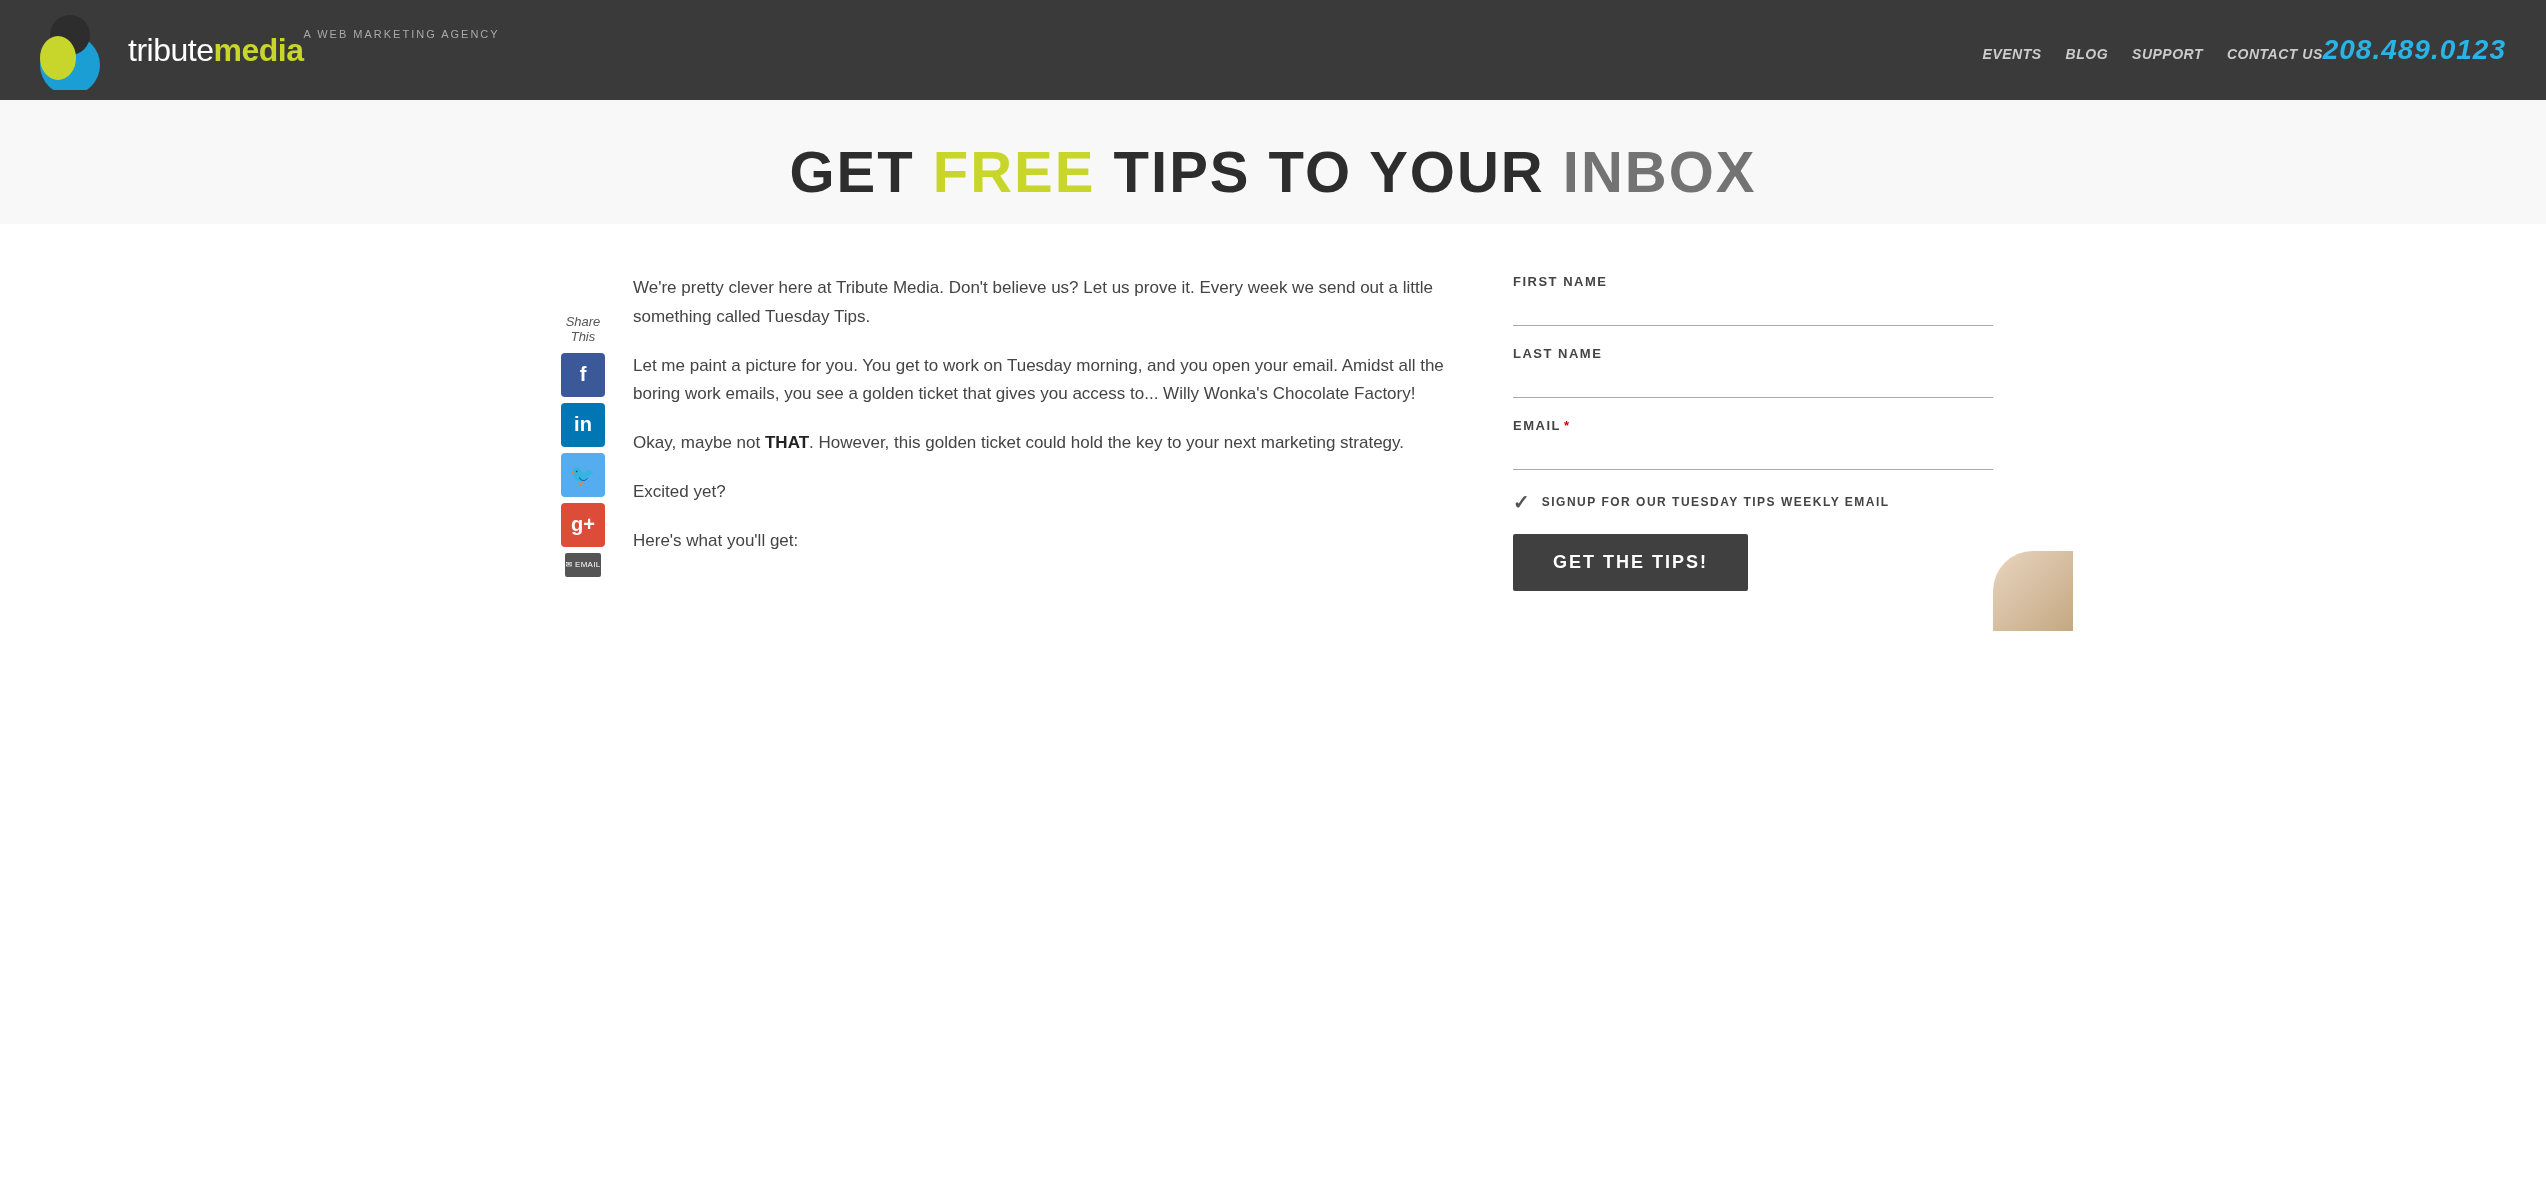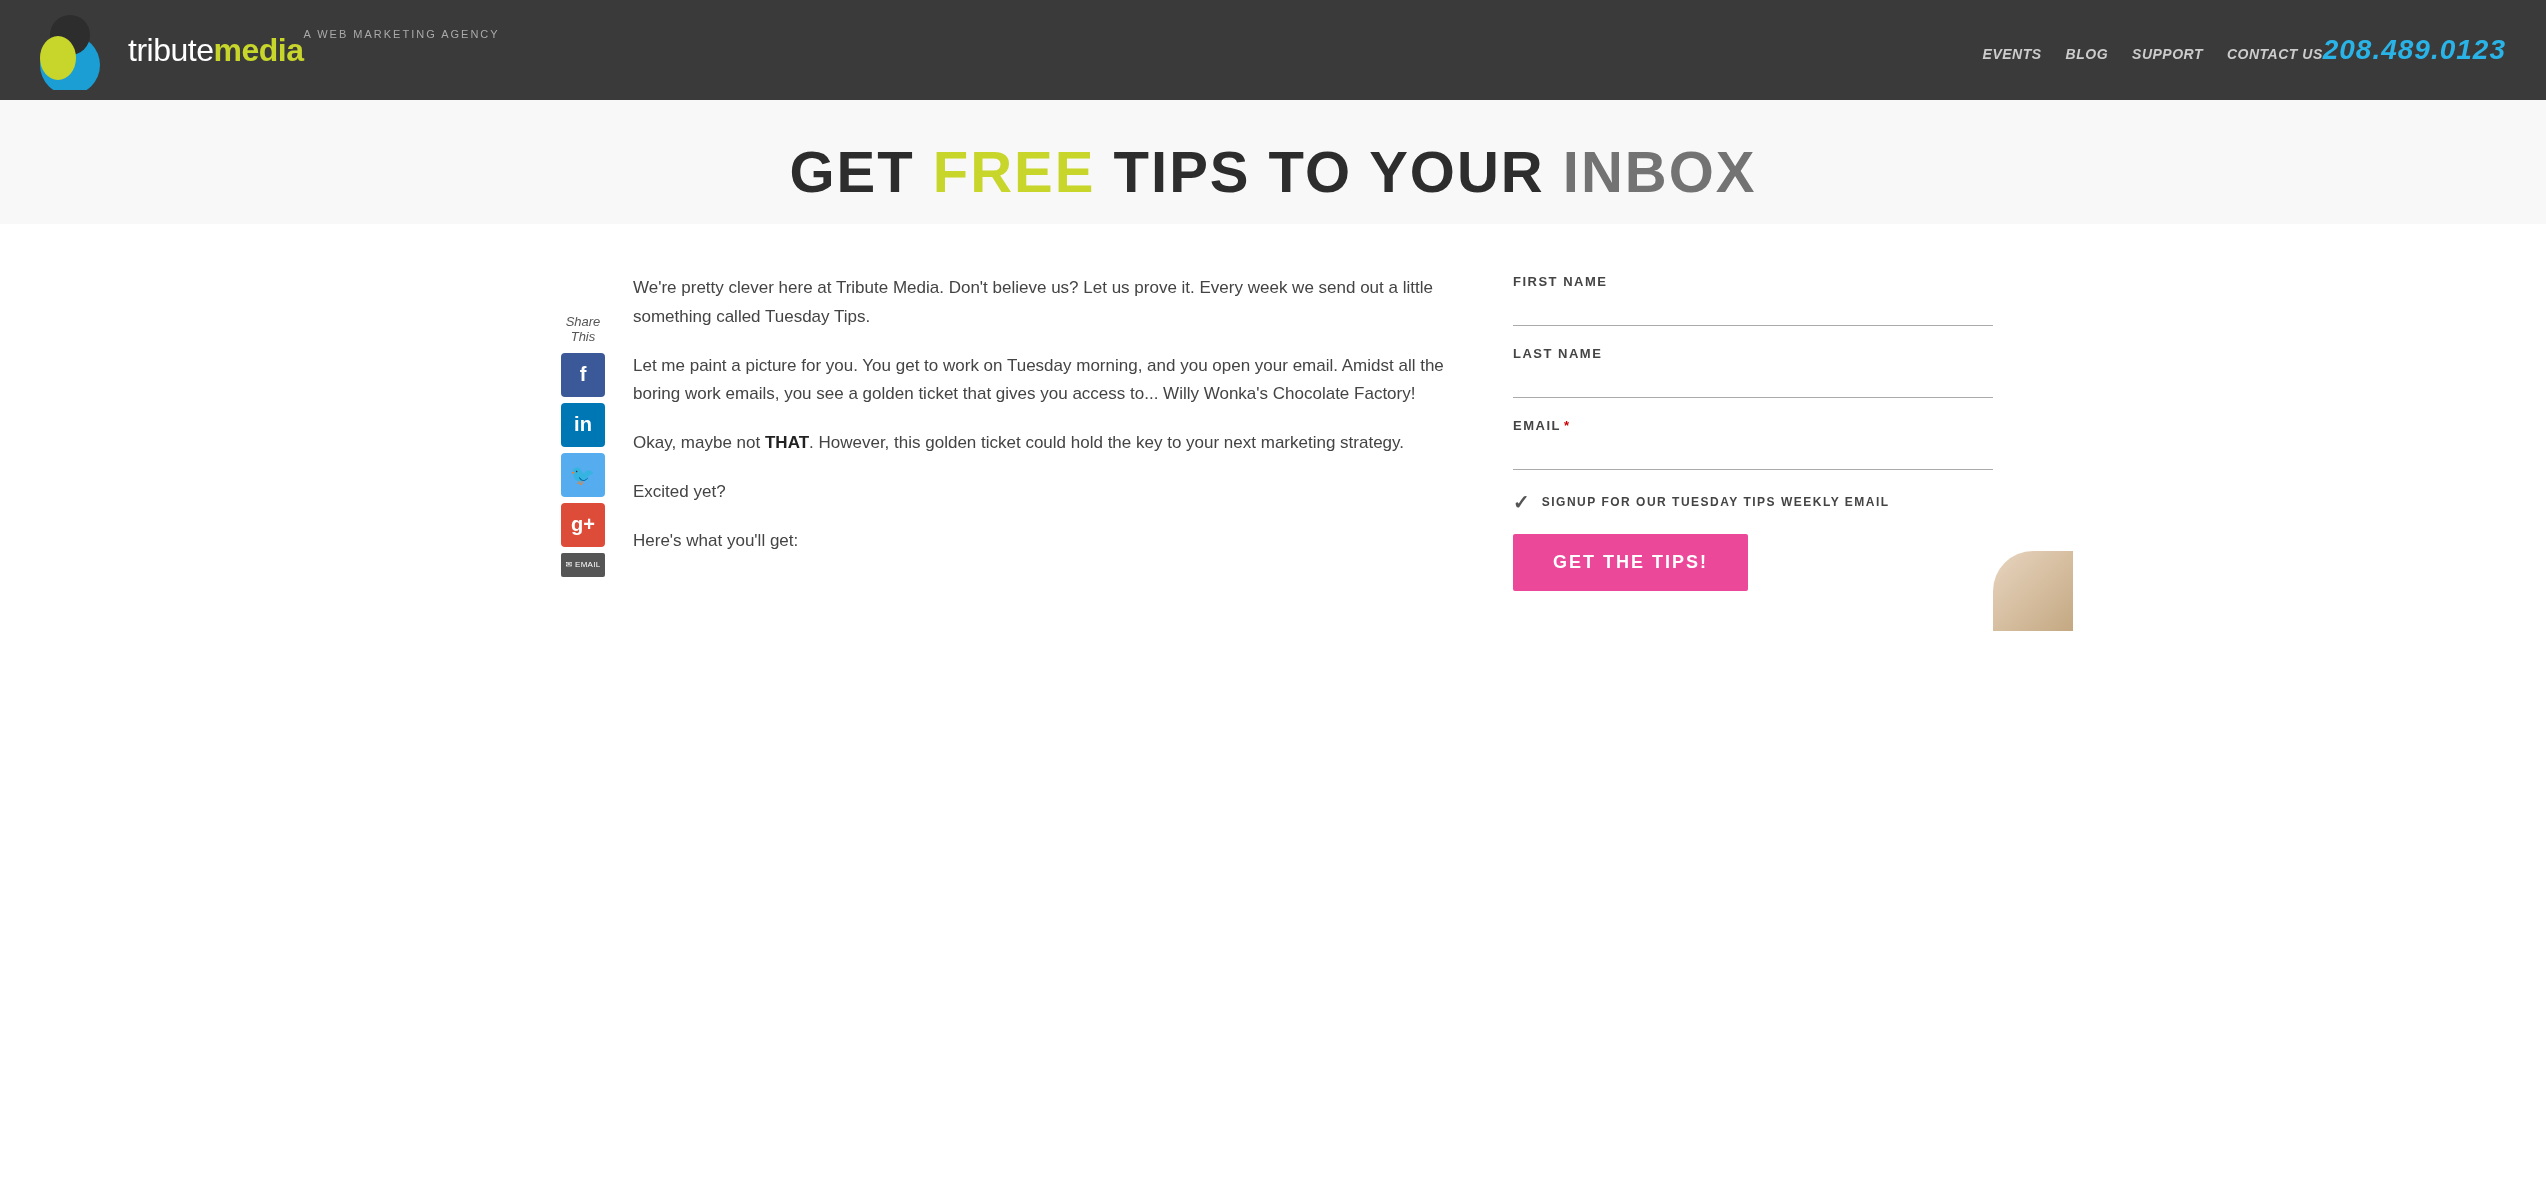--- a/index.html
+++ b/index.html
@@ -137,21 +137,21 @@
       text-decoration: none;
     }
     .social-facebook { background: #3b5998; }
     .social-linkedin { background: #0077b5; }
     .social-twitter { background: #55acee; }
     .social-googleplus { background: #dd4b39; }
     .social-email {
       background: #555;
       font-size: 9px;
       letter-spacing: 0.5px;
-      width: 44px;
+      width: 36px;
       height: 24px;
       border-radius: 2px;
       font-weight: normal;
     }
 
     .body-text {
       flex: 1;
       padding-top: 20px;
     }
     .body-text p {
@@ -206,21 +206,21 @@
       font-weight: bold;
     }
     .checkbox-label {
       font-size: 12px;
       font-weight: 900;
       letter-spacing: 1.5px;
       color: #444;
       text-transform: uppercase;
     }
     .submit-btn {
-      background: #ec4899;
+      background: #404040;
       color: #fff;
       border: none;
       padding: 18px 40px;
       font-size: 18px;
       font-weight: 900;
       letter-spacing: 2px;
       text-transform: uppercase;
       cursor: pointer;
       border-radius: 2px;
     }

